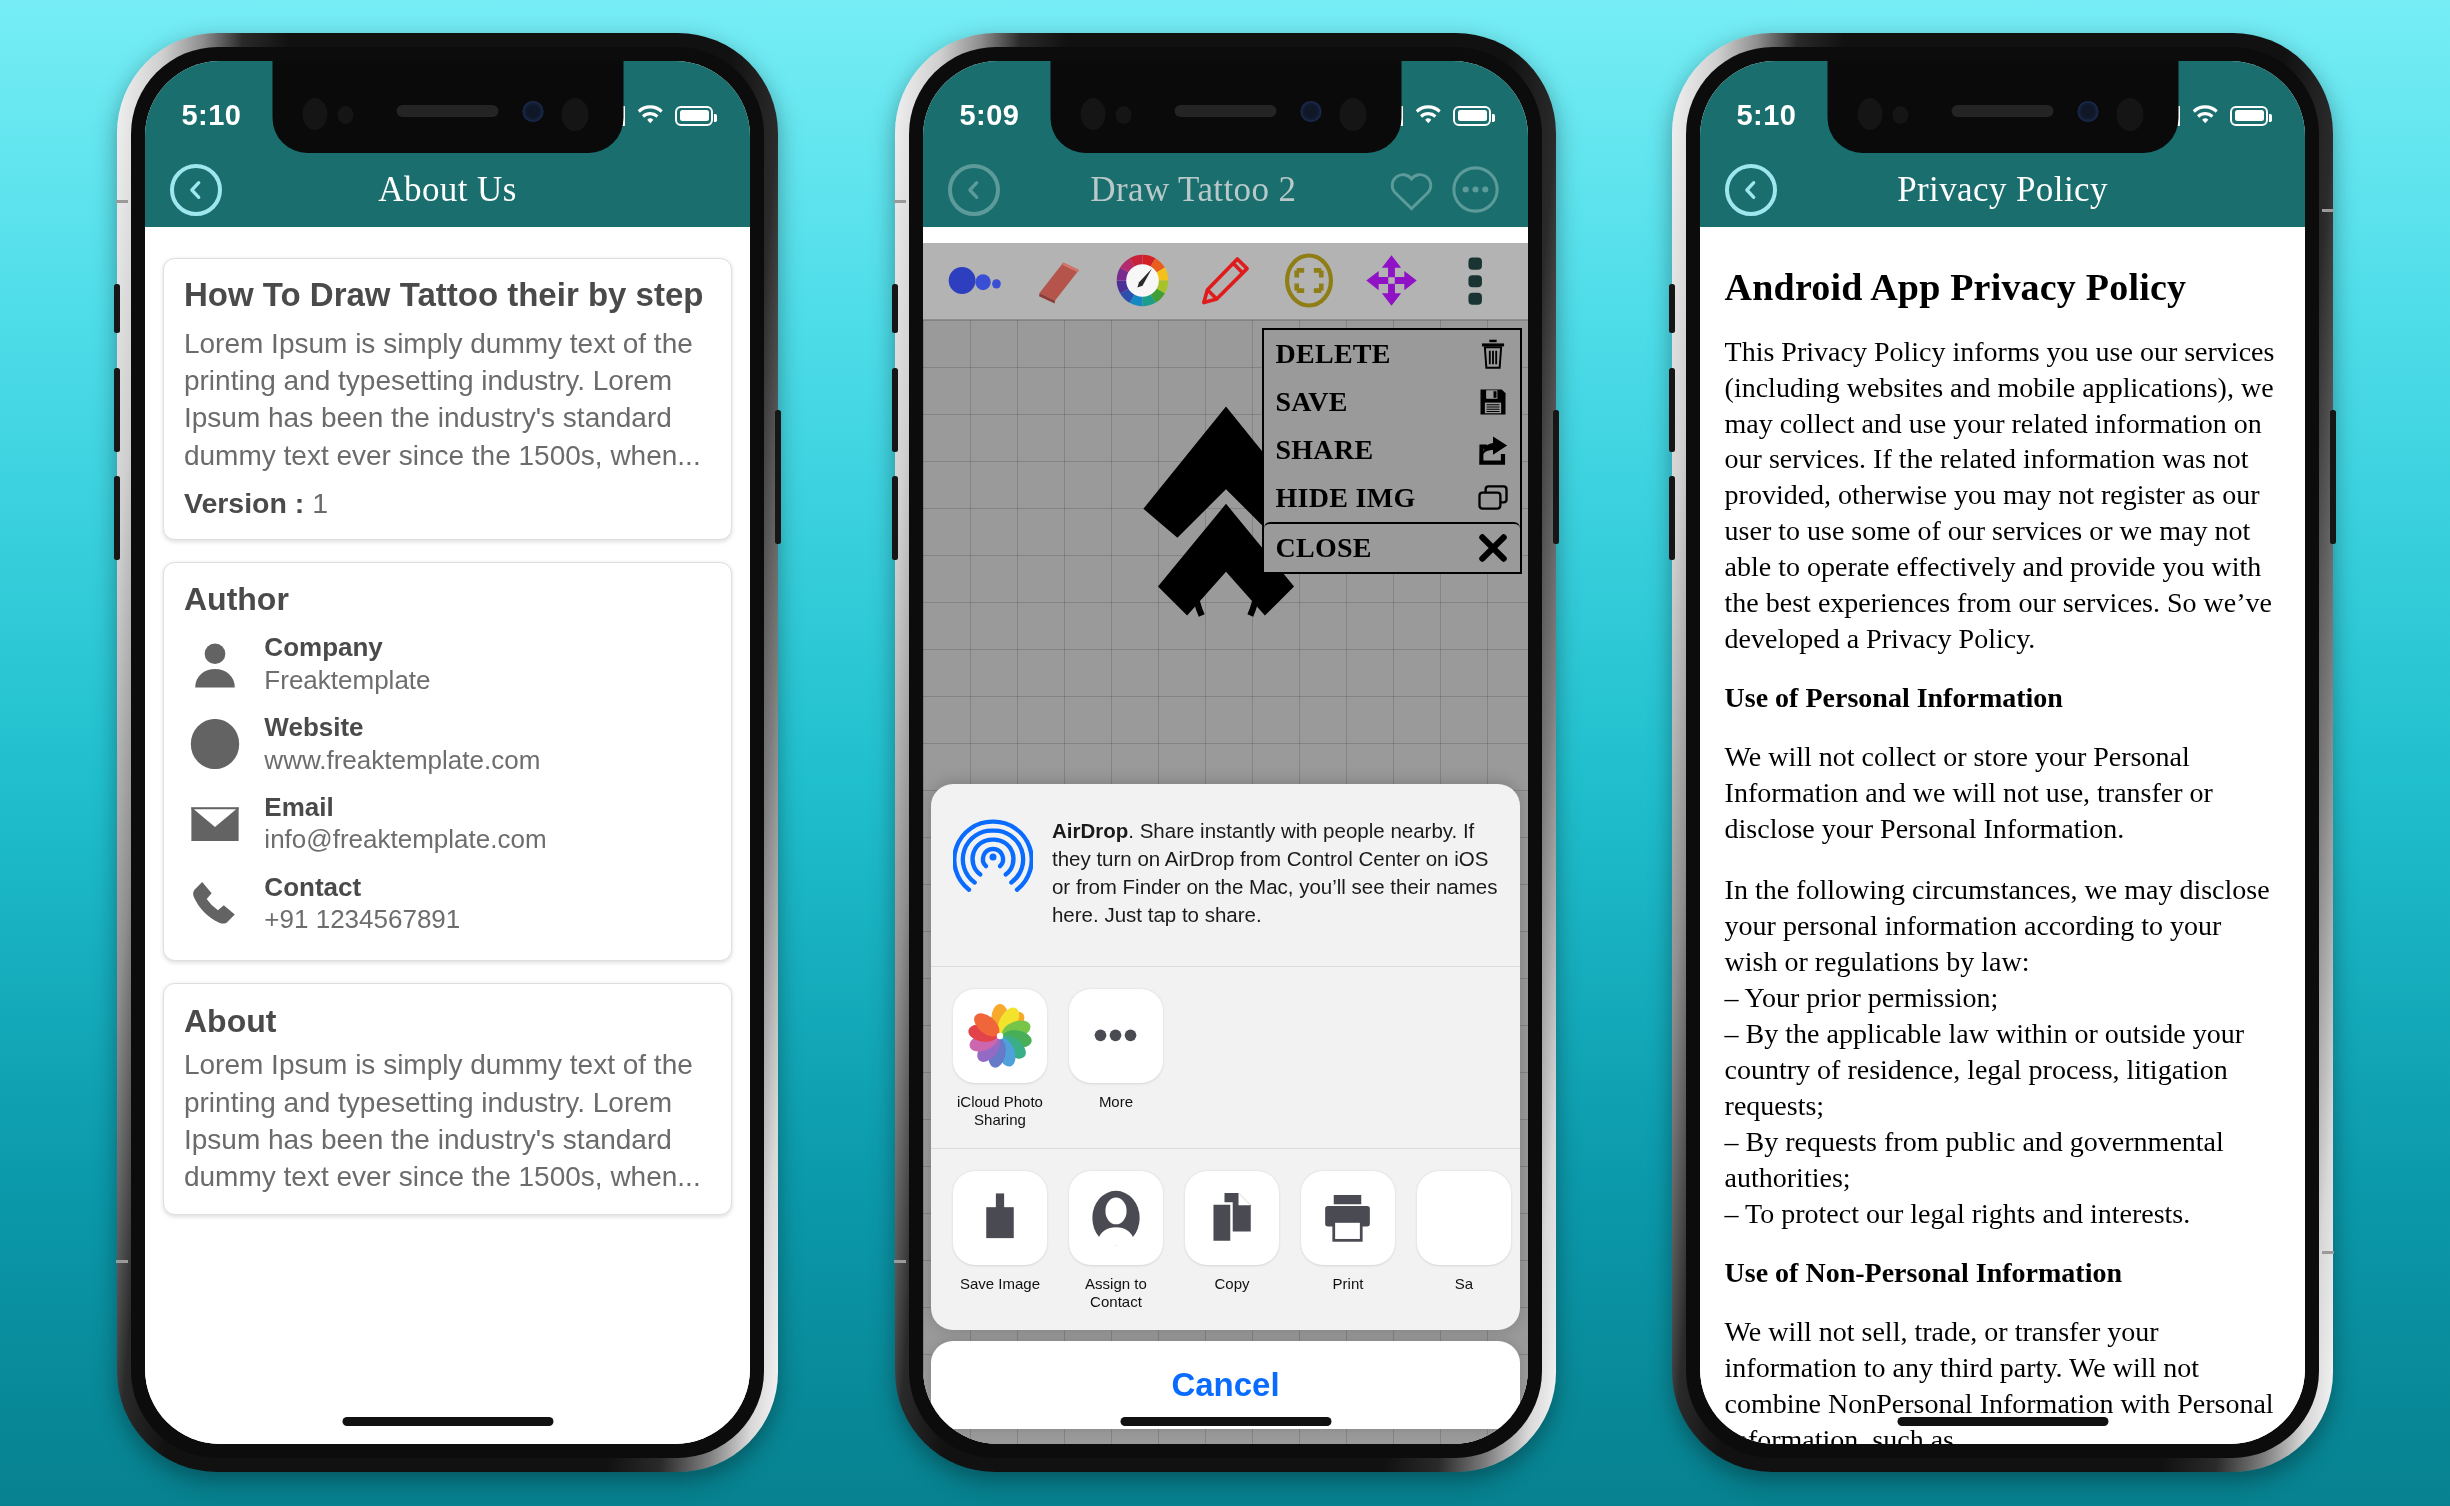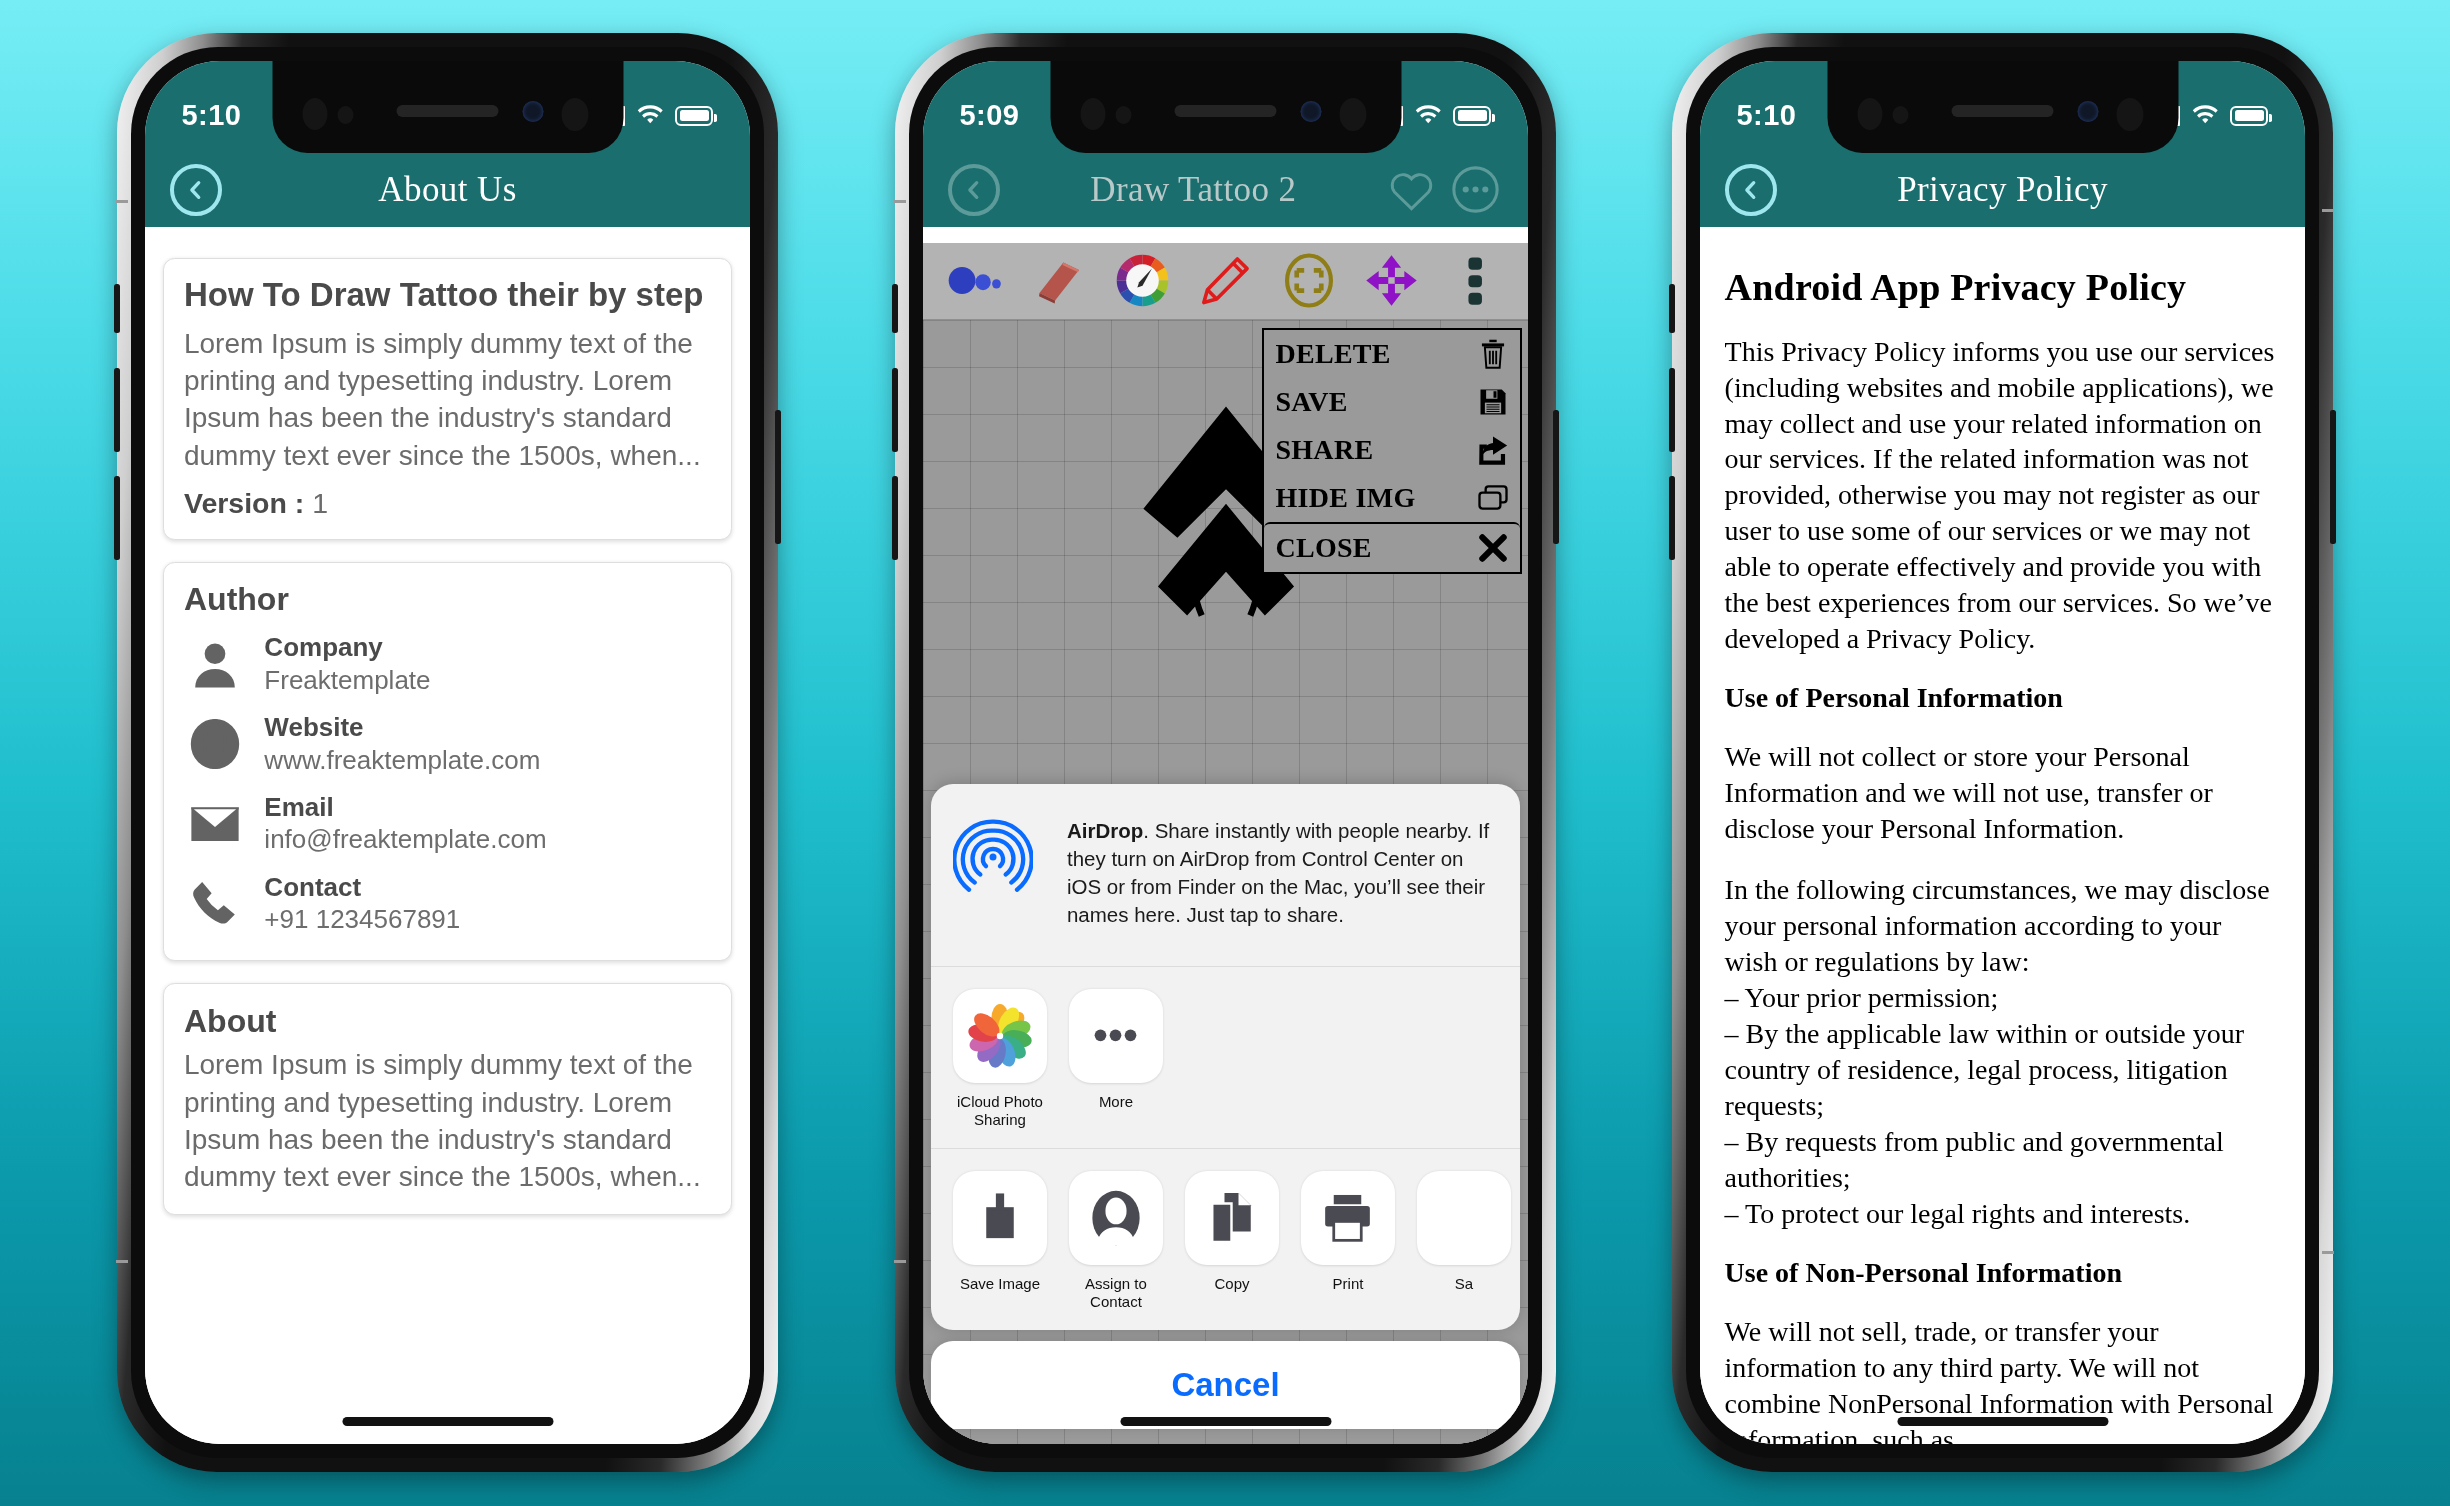--- a/index.html
+++ b/index.html
@@ -149,21 +149,21 @@
   .ctx-sep { border-top: 2.5px solid #000; border-radius: 6px; }
   .steps-label {
     position: absolute; left: 50%; transform: translateX(-50%); bottom: 33px;
     font-family: "Liberation Serif", serif; font-weight: bold; font-size: 38px; color: #111;
     letter-spacing: 0.8px;
   }
   
   .sheet { position: absolute; left: 8.4px; right: 8.4px; bottom: 15px; z-index: 25; }
   .sheet-card { background: #f2f2f3; border-radius: 22px; overflow: hidden; margin-bottom: 11.7px;
     box-shadow: 0 -1.7px 15px rgba(0,0,0,.18); }
-  .airdrop { display: flex; gap: 34px; padding: 28.5px 22px 37px; align-items: flex-start;
+  .airdrop { display: flex; gap: 19px; padding: 28.5px 22px 37px; align-items: flex-start;
     border-bottom: 0.8px solid #dcdcdd; }
   .airdrop .ad-ico { width: 80px; height: 80px; flex: 0 0 80px; }
   .airdrop .ad-txt { font-size: 20.5px; line-height: 1.36; color: #1a1a1a; padding-top: 5px; }
   .airdrop .ad-txt b { font-weight: bold; }
   .app-row, .act-row { display: flex; gap: 22px; padding: 22px 22px 18.4px; border-bottom: 0.8px solid #dcdcdd; }
   .act-row { border-bottom: none; overflow: hidden; }
   .app-item, .act-item { width: 94px; flex: 0 0 94px; text-align: center; }
   .app-tile, .act-tile { width: 94px; height: 94px; border-radius: 22px; background: #fff;
     display: flex; align-items: center; justify-content: center; margin-bottom: 10px;
     box-shadow: 0 0.8px 2.5px rgba(0,0,0,.12); }

